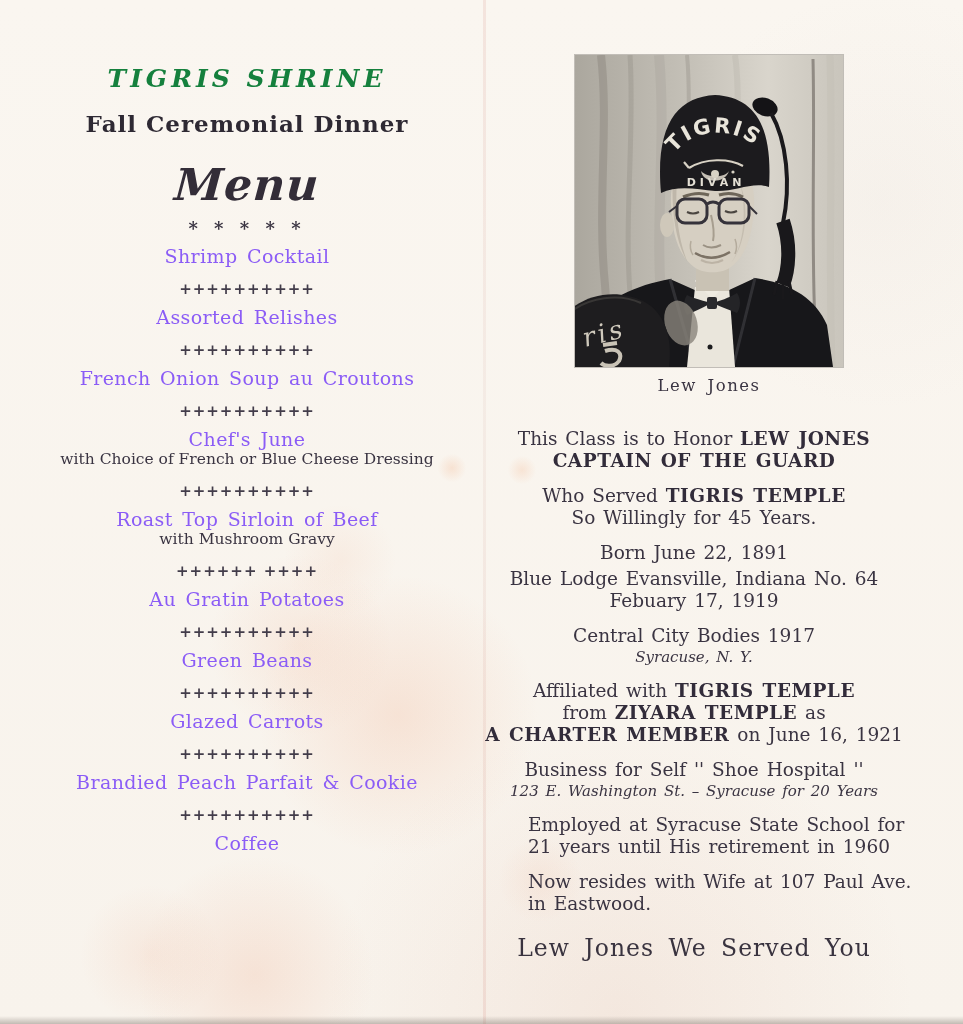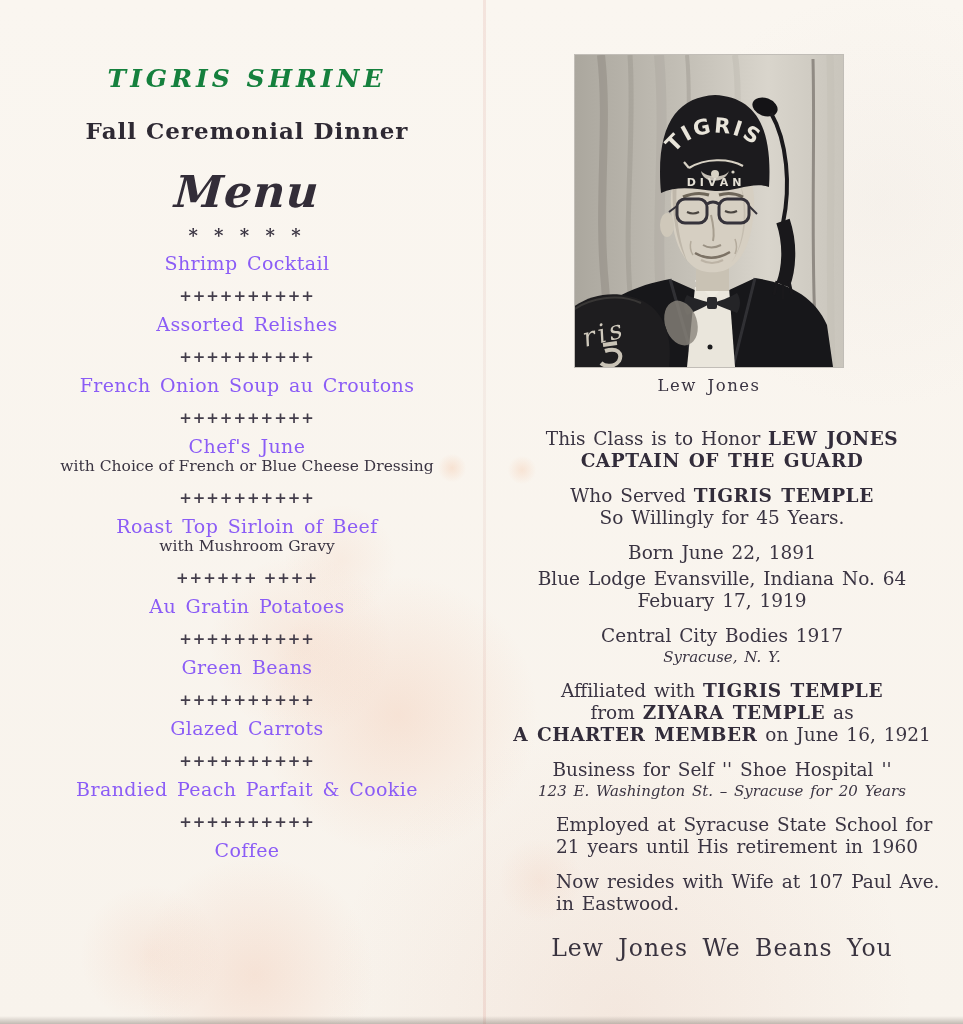--- a/index.html
+++ b/index.html
@@ -25,32 +25,32 @@
     background:linear-gradient(rgba(216,150,140,.35), rgba(200,150,140,.18) 40%, rgba(216,150,140,.38));
     opacity:.55;
   }
   .bottom-edge{
     position:absolute;left:0;bottom:0;width:963px;height:8px;
     background:linear-gradient(rgba(128,118,110,0), rgba(128,118,110,.45));
   }
   
   .menu-col{position:absolute;left:22px;top:64px;width:450px;text-align:center;}
   .m-org{font-size:25px;line-height:30px;font-weight:700;font-style:italic;letter-spacing:4px;color:#15803d;}
-  .m-event{font-size:23px;line-height:26px;font-weight:700;letter-spacing:1px;margin-top:24px;color:#2e2933;}
+  .m-event{font-size:23px;line-height:26px;font-weight:700;letter-spacing:1px;margin-top:17px;color:#2e2933;}
   .m-script{font-size:44px;line-height:52px;font-weight:700;font-style:italic;letter-spacing:1px;margin-top:22px;transform:skewX(-4deg);color:#332d38;}
   .m-stars{font-size:18px;line-height:20px;font-weight:700;letter-spacing:5px;margin-top:8px;}
   .m-dish{font-size:19px;line-height:22px;margin-top:6px;letter-spacing:.4px;word-spacing:3px;color:#8b5cf6;}
   .m-note{font-size:15.5px;line-height:19px;margin-top:0;}
   .m-sep{font-size:15px;line-height:22px;font-weight:700;margin-top:11px;letter-spacing:1px;color:#423c4a;}
   
   .photo{position:absolute;left:575px;top:55px;width:268px;height:312px;box-shadow:0 0 0 1px rgba(90,85,80,.35);}
   .photo-caption{position:absolute;left:575px;top:376px;width:268px;text-align:center;
     font-size:16.5px;letter-spacing:1.5px;word-spacing:4px;color:#3a3442;}
   
-  .tribute-col{position:absolute;left:494px;top:428px;width:456px;text-align:center;
+  .tribute-col{position:absolute;left:466px;top:428px;width:456px;text-align:center;
     font-size:18.5px;line-height:22px;word-spacing:2px;}
   .para{margin-top:13px;}
   .para:first-child{margin-top:0;}
   .para.tight{margin-top:4px;}
   .para.left{text-align:left;padding-left:62px;}
   .para.salute{margin-top:19px;}
   .salute .tline{font-size:23.5px;line-height:28px;letter-spacing:1px;word-spacing:6px;color:#39333f;}
   .tline.small{font-size:15px;line-height:20px;font-style:italic;}
   .b{font-weight:700;letter-spacing:.5px;color:#322c3a;}
 </style>
@@ -215,16 +215,16 @@
       </div>
       <div class="para left">
         <div class="tline"><span>Employed at Syracuse State School for</span></div>
         <div class="tline"><span>21 years until His retirement in 1960</span></div>
       </div>
       <div class="para left">
         <div class="tline"><span>Now resides with Wife at 107 Paul Ave.</span></div>
         <div class="tline"><span>in Eastwood.</span></div>
       </div>
       <div class="para salute">
-        <div class="tline"><span>Lew Jones We Beans You</span></div>
+        <div class="tline"><span>Lew Jones We Served You</span></div>
       </div>
     </div>
 </div>
 
 </body></html>

